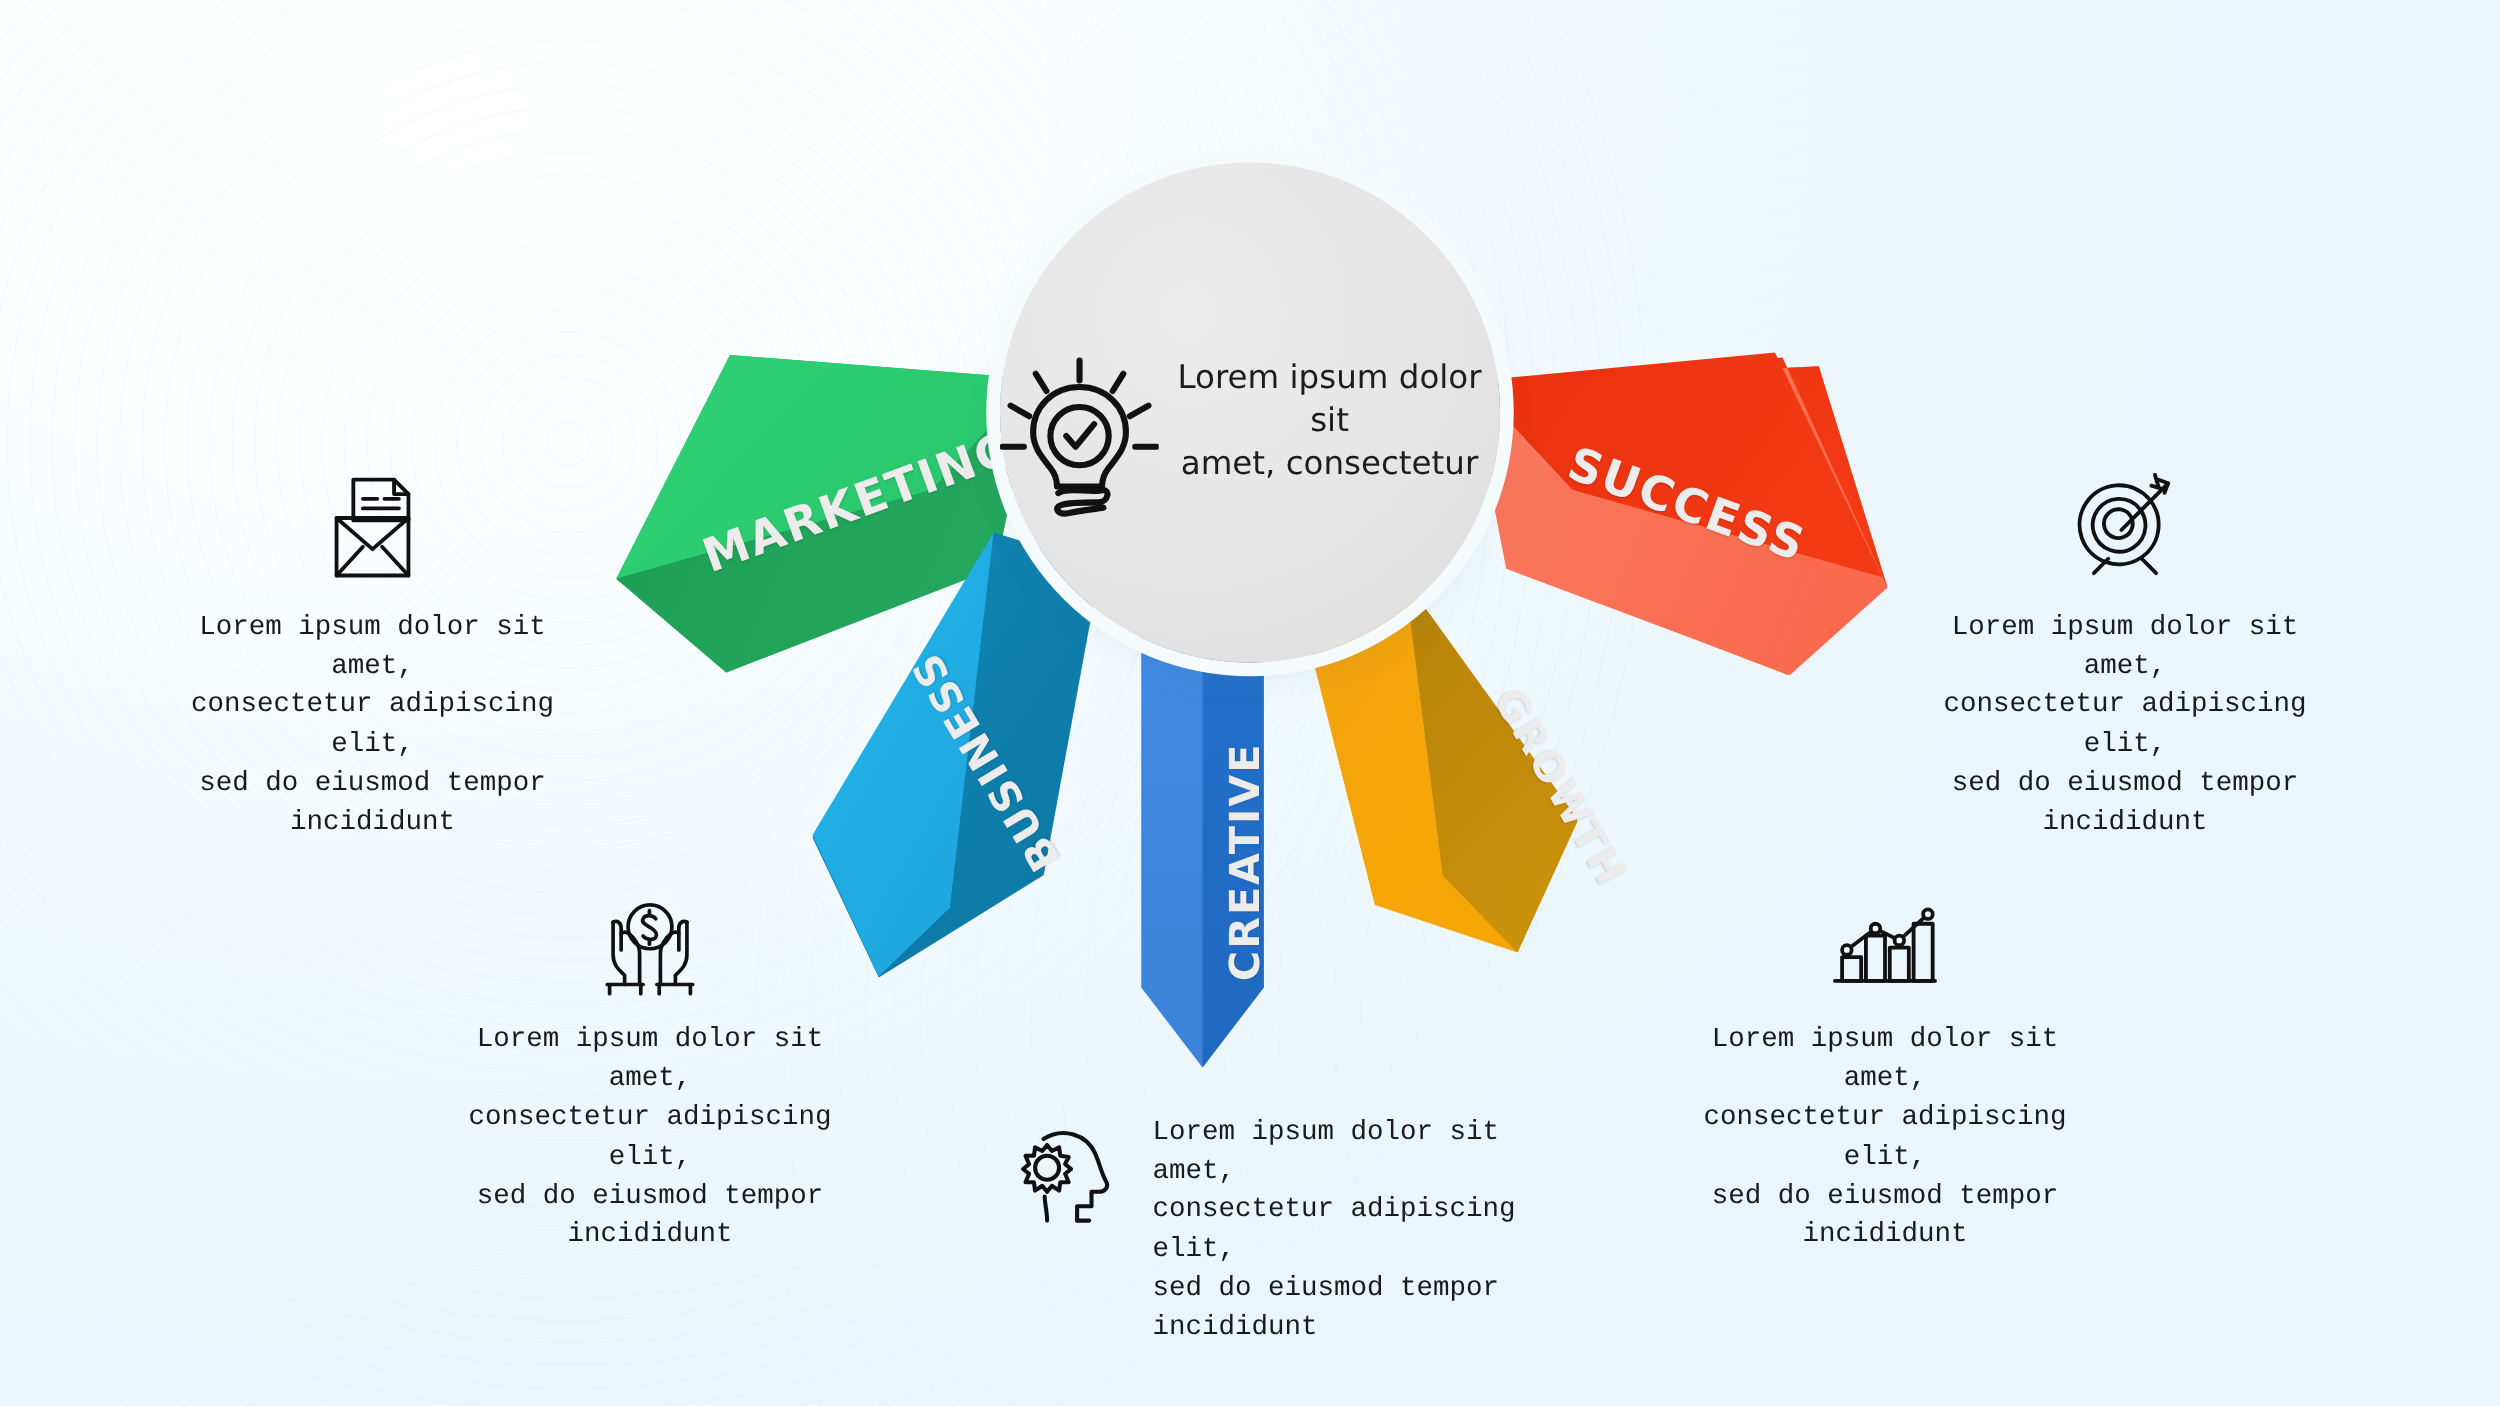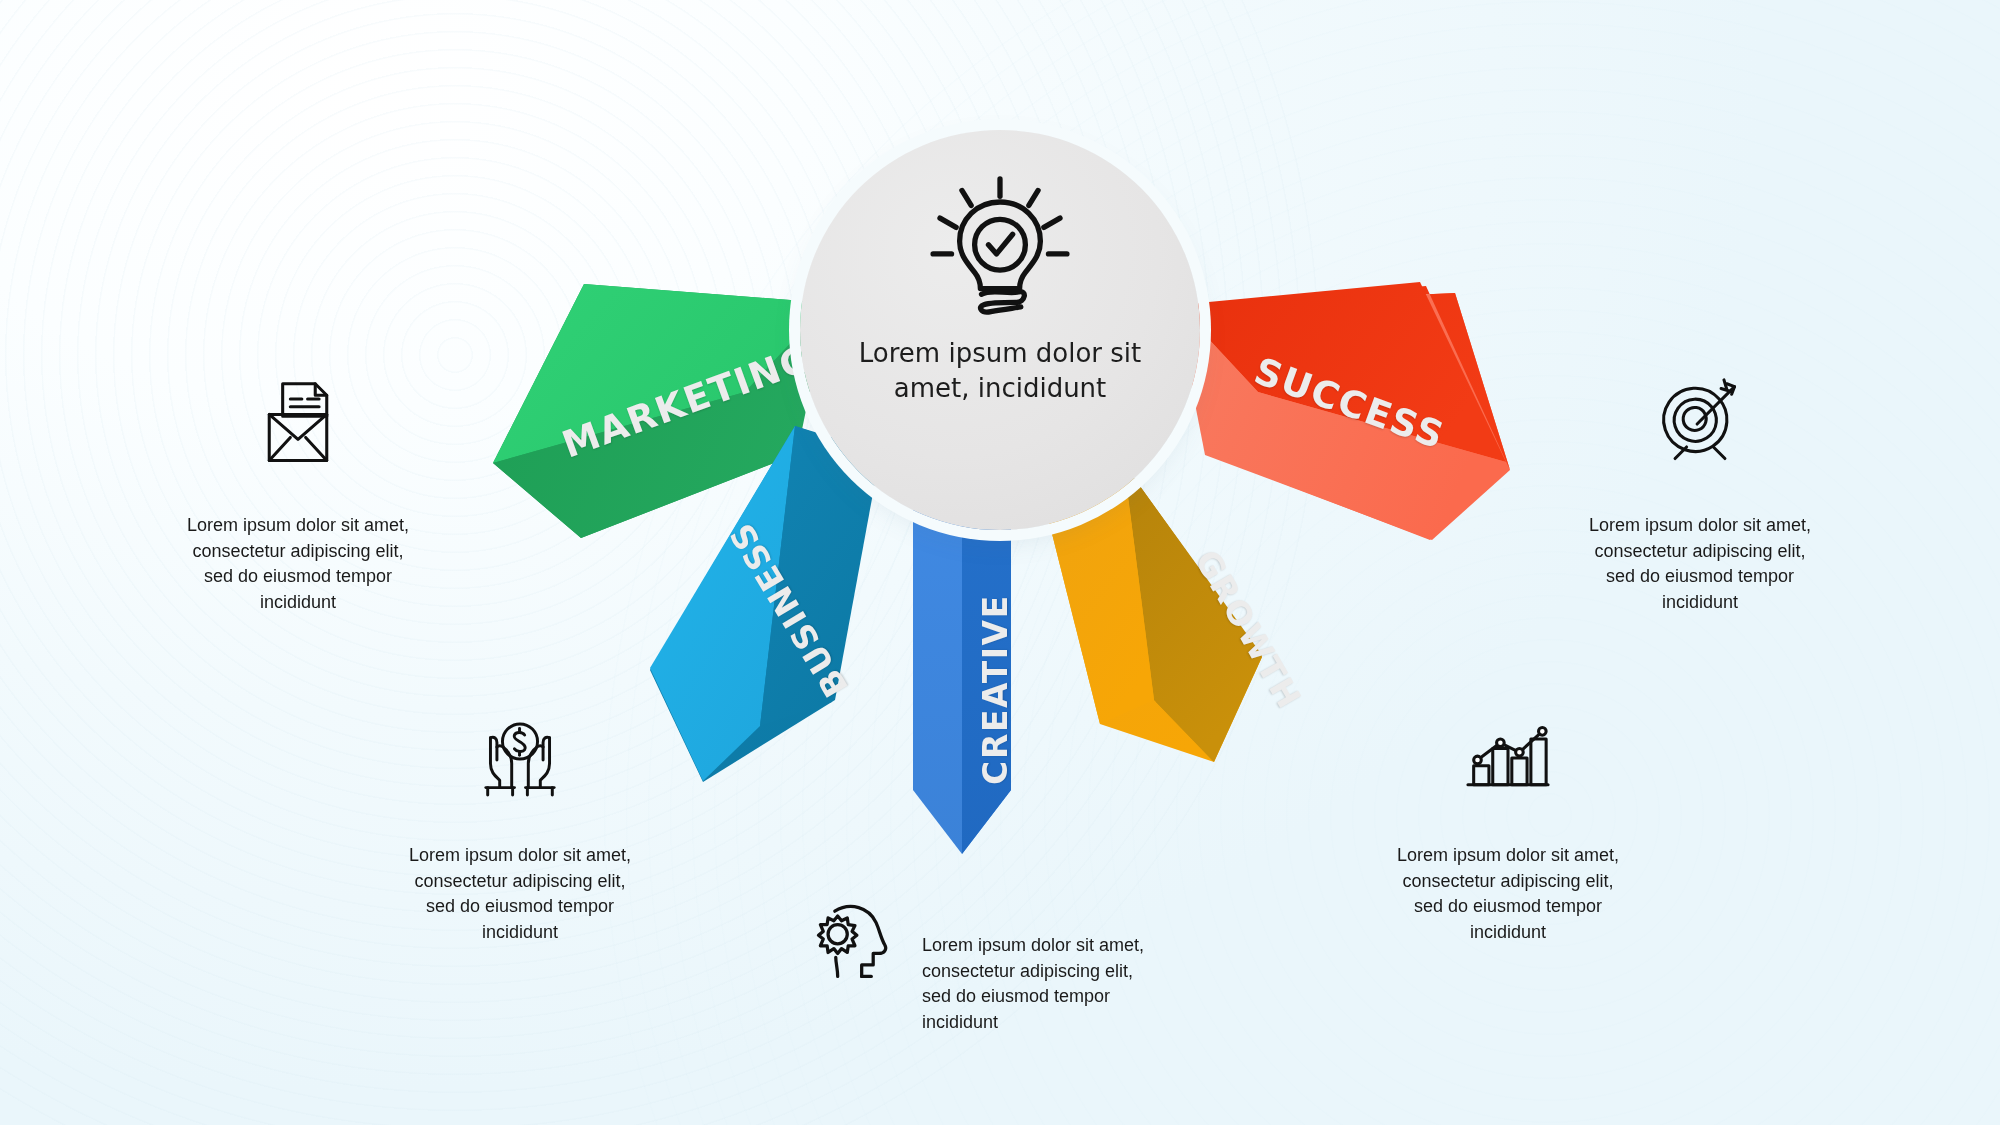--- a/index.html
+++ b/index.html
@@ -66,21 +66,21 @@
   #hub {
     position: absolute;
     left: 800px;
     top: 130px;
     width: 400px;
     height: 400px;
     border-radius: 50%;
     background: radial-gradient(circle at 38% 30%, #ececec 0%, #e6e5e5 55%, #dedddd 100%);
     box-shadow: 0 0 0 11px #f5fbfd, 0 10px 28px rgba(80,110,130,0.13);
     display: flex;
-    flex-direction: column;
+    flex-direction: row;
     align-items: center;
     justify-content: flex-start;
     z-index: 40;
   }
   #hub-icon {
     margin-top: 42px;
     width: 140px;
     height: 150px;
   }
   #hub-text {
@@ -108,25 +108,24 @@
 
   
   .node {
     position: absolute;
     z-index: 20;
   }
   .node .ico {
     display: block;
   }
   .node .body {
-    font-size: 18px;
+    font-size: 22px;
     line-height: 1.42;
     color: #1a1a1a;
-    font-family: Liberation Sans, sans-serif;
-    margin-top: 43px;
+    font-family: Liberation Mono, monospace;
   }
   .node.centered { text-align: center; }
   .node.centered .ico { margin: 0 auto 16px auto; }
 
   .node.row { display: flex; align-items: flex-start; gap: 20px; }
   .node.row .ico { flex: 0 0 auto; margin-top: 2px; }
   .node.row .body { text-align: left; }
 
   .ln { display: block; }
 </style>
@@ -249,21 +248,21 @@
       <path d="M60,26 C40,26 25,41 25,60 C25,72 32,79 38,87 C42,92 43,97 43,101 L77,101 C77,97 78,92 82,87 C88,79 95,72 95,60 C95,41 80,26 60,26 Z"></path>
 
       <circle cx="60" cy="63" r="22"></circle>
       <path d="M50,63 L57,71 L71,54"></path>
 
       <path d="M44,106 C52,101 66,106 76,104 C84,102 82,113 74,113 C66,113 52,113 46,115 C40,117 44,123 52,121 C62,119 72,118 78,117"></path>
     </svg>
 
     <div id="hub-text">
       <span class="ln">Lorem ipsum dolor sit</span>
-      <span class="ln">amet, incididunt</span>
+      <span class="ln">amet, consectetur</span>
     </div>
   </div>
 
   <div class="node centered" style="left:128px; top:378px; width:340px;">
     <svg class="ico" width="92" height="92" viewBox="0 0 96 96" fill="none" stroke="#111111" stroke-width="3.2" stroke-linecap="round" stroke-linejoin="round">
 
       <path d="M32,6 L66,6 L78,18 L78,40 L32,40 Z"></path>
       <path d="M66,6 L66,18 L78,18"></path>
       <line x1="40" y1="22" x2="52" y2="22"></line>
       <line x1="40" y1="30" x2="70" y2="30"></line>

